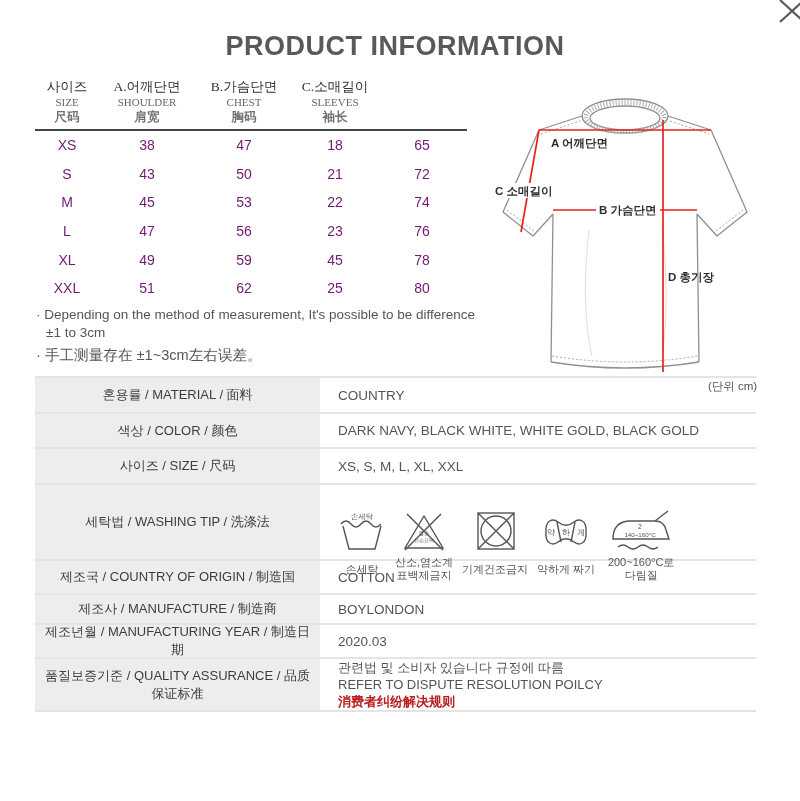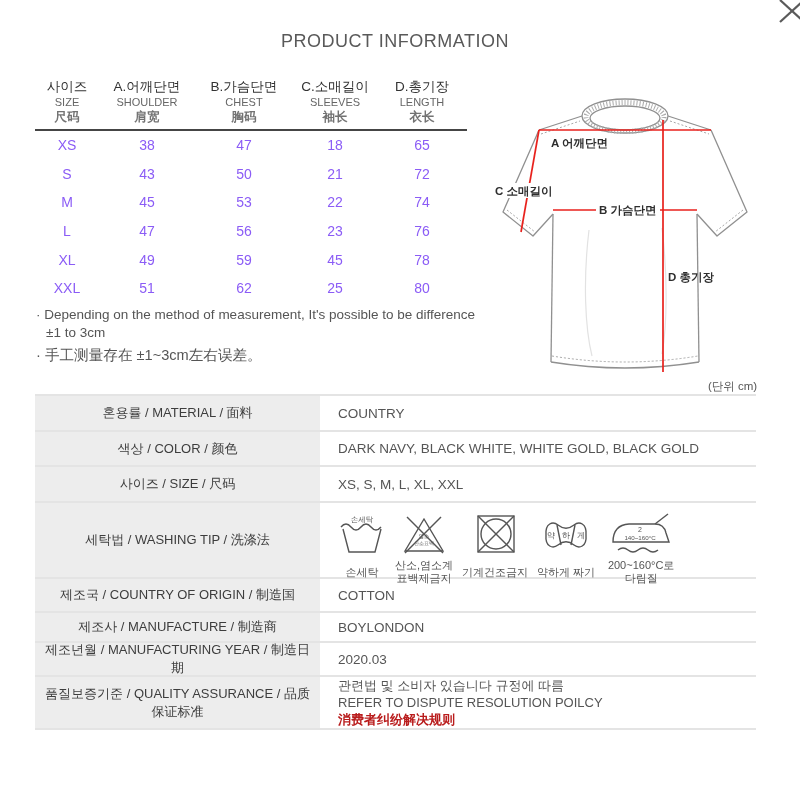--- a/index.html
+++ b/index.html
@@ -4,57 +4,57 @@
 <style>
   * { margin:0; padding:0; box-sizing:border-box; }
   body { font-family:"Liberation Sans", sans-serif; background:#fff; }
   .page { position:relative; width:800px; height:801px; background:#fff; overflow:hidden; }
 
   
   .close { position:absolute; left:777px; top:-4px; width:34px; height:30px; cursor:pointer; }
 
   
   .title { position:absolute; top:31px; left:0; width:790px; text-align:center;
-           font-size:18px; font-weight:400; letter-spacing:.5px; color:#595959; }
+           font-size:27px; font-weight:700; letter-spacing:.5px; color:#595959; }
 
   
   .size-table { position:absolute; left:35px; top:76px; width:432px; }
-  .st-header { display:grid; grid-template-columns:64px 96px 98px 84px 90px; }
+  .st-header { display:grid; grid-template-columns:64px 96px 98px 84px 90px;font-family:Liberation Serif, serif; }
   .st-hcell { text-align:center; padding-top:2px; }
   .st-hcell .ko { font-size:13.5px; color:#333; line-height:17px; }
   .st-hcell .en { font-size:11px; color:#666; line-height:14px; }
   .st-hcell .cn { font-size:12.5px; font-weight:700; color:#737373; line-height:17px; }
   .st-underline { height:2px; background:#454545; margin-top:3px; }
   .st-body { display:grid; grid-template-columns:64px 96px 98px 84px 90px; grid-auto-rows:28.6px; }
-  .st-cell { display:flex; align-items:center; justify-content:center; font-size:14px; color:#8b5cf6; }
+  .st-cell { display:flex; align-items:center; justify-content:center; font-size:14px; color:#701a75; }
 
   
   .notes { position:absolute; left:36px; top:306px; width:456px; }
   .note { font-size:13.5px; color:#555; line-height:1.32; margin-bottom:4px;
           padding-left:10px; text-indent:-10px; }
   .note:nth-child(2) { font-size:14.6px; margin-bottom:2px; }
 
   
   .diagram { position:absolute; left:465px; top:80px; }
   .diagram text { font-family:"Liberation Sans", sans-serif; }
   .dlabel { font-size:11.5px; font-weight:600; fill:#2e2e2e; }
   .dunit  { font-size:11.5px; fill:#555; }
 
   
-  .details { position:absolute; left:35px; top:394px; width:721px; border-top:2px solid #e4e4e4; }
+  .details { position:absolute; left:35px; top:376px; width:721px; border-top:2px solid #e4e4e4; }
   .d-row { display:flex; border-bottom:2px solid #e4e4e4; }
   .d-label { width:285px; background:#ededed; display:flex; align-items:center; justify-content:center;
              text-align:center; font-size:13px; color:#3d3d3d; padding:0 6px; }
   .d-value { flex:1; display:flex; align-items:center; padding-left:18px; font-size:13.5px; color:#555; }
   .h36{height:36px} .h35{height:35px} .h76{height:76px} .h34{height:34px} .h30{height:30px} .h53{height:53px}
   .d-value.multi { flex-direction:column; align-items:flex-start; justify-content:center; font-size:13px; line-height:17px; }
   .d-value.multi .cnb { font-weight:700; color:#b91c1c; }
 
   
-  .d-value.wash { align-items:flex-start; padding-top:9px; gap:9px; }
+  .d-value.wash { align-items:flex-start; padding-top:24px; gap:9px; }
   .wi { text-align:center; }
   .wi svg { display:block; margin:0 auto; }
   .wi .cap { font-size:11px; color:#555; line-height:13px; margin-top:3px; }
   .wi .cap span { display:block; }
   .wi.single .cap { margin-top:10px; }
   .wicon { stroke:#555; fill:none; stroke-width:1.4; }
   .witext { fill:#555; stroke:none; }
 </style>
 </head>
 <body>
@@ -84,25 +84,20 @@
       </div>
       <div class="st-hcell">
         <div class="ko">B.가슴단면</div>
         <div class="en">CHEST</div>
         <div class="cn">胸码</div>
       </div>
       <div class="st-hcell">
         <div class="ko">C.소매길이</div>
         <div class="en">SLEEVES</div>
         <div class="cn">袖长</div>
-      </div>
-      <div class="st-hcell">
-        <div class="ko">D.총기장</div>
-        <div class="en">LENGTH</div>
-        <div class="cn">衣长</div>
       </div>
     </div>
     <div class="st-underline"></div>
     <div class="st-body">
       <div class="st-cell">XS</div>
       <div class="st-cell">38</div>
       <div class="st-cell">47</div>
       <div class="st-cell">18</div>
       <div class="st-cell">65</div>
       <div class="st-cell">S</div>

